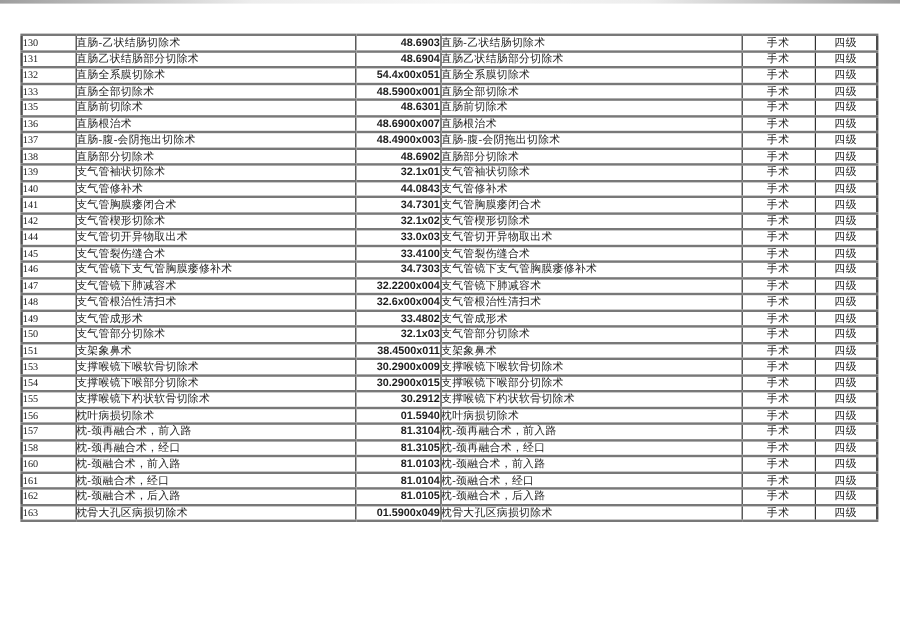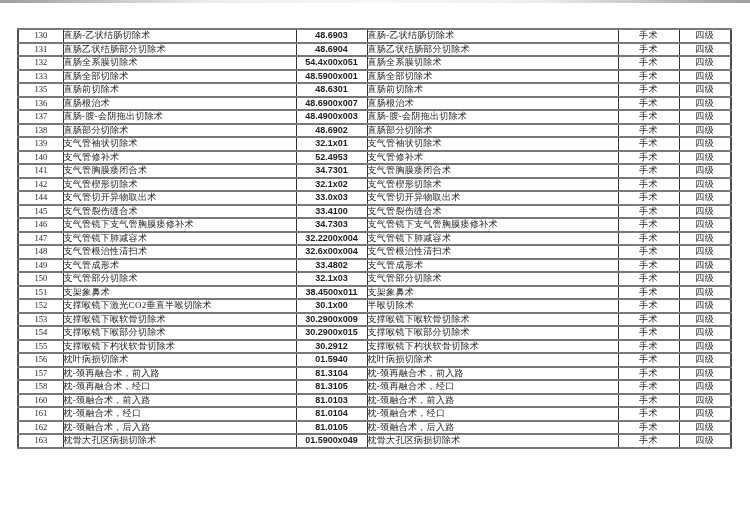--- a/index.html
+++ b/index.html
@@ -38,24 +38,24 @@
     border-left: 1px solid #333333;
     border-right: 1px solid #333333;
     height: 11.5px;
     padding: 0;
     overflow: hidden;
     white-space: nowrap;
     vertical-align: middle;
     color: #1c1c1c;
     line-height: 11px;
   }
-  td.c-num  { text-align: center; font-size: 8.5px; color: #262626; }
+  td.c-num  { text-align: left; font-size: 8.5px; color: #262626; }
   td.c-name { text-align: left; padding-left: 4px; font-size: 9px; letter-spacing: 0.3px; }
   td.c-code {
-    text-align: center;
+    text-align: right;
     padding-left: 3px;
     font-family: "Liberation Sans", "DejaVu Sans", sans-serif;
     font-weight: bold;
     font-size: 9px;
     color: #171717;
   }
   td.c-cat, td.c-lvl { text-align: center; font-size: 9px; letter-spacing: 0.5px; }
 </style>
 </head>
 <body>
@@ -141,21 +141,21 @@
           <td class="c-num">139</td>
           <td class="c-name">支气管袖状切除术</td>
           <td class="c-code">32.1x01</td>
           <td class="c-name">支气管袖状切除术</td>
           <td class="c-cat">手术</td>
           <td class="c-lvl">四级</td>
         </tr>
         <tr>
           <td class="c-num">140</td>
           <td class="c-name">支气管修补术</td>
-          <td class="c-code">52.4953</td>
+          <td class="c-code">44.0843</td>
           <td class="c-name">支气管修补术</td>
           <td class="c-cat">手术</td>
           <td class="c-lvl">四级</td>
         </tr>
         <tr>
           <td class="c-num">141</td>
           <td class="c-name">支气管胸膜瘘闭合术</td>
           <td class="c-code">34.7301</td>
           <td class="c-name">支气管胸膜瘘闭合术</td>
           <td class="c-cat">手术</td>
@@ -223,28 +223,20 @@
           <td class="c-code">32.1x03</td>
           <td class="c-name">支气管部分切除术</td>
           <td class="c-cat">手术</td>
           <td class="c-lvl">四级</td>
         </tr>
         <tr>
           <td class="c-num">151</td>
           <td class="c-name">支架象鼻术</td>
           <td class="c-code">38.4500x011</td>
           <td class="c-name">支架象鼻术</td>
-          <td class="c-cat">手术</td>
-          <td class="c-lvl">四级</td>
-        </tr>
-        <tr>
-          <td class="c-num">152</td>
-          <td class="c-name">支撑喉镜下激光CO2垂直半喉切除术</td>
-          <td class="c-code">30.1x00</td>
-          <td class="c-name">半喉切除术</td>
           <td class="c-cat">手术</td>
           <td class="c-lvl">四级</td>
         </tr>
         <tr>
           <td class="c-num">153</td>
           <td class="c-name">支撑喉镜下喉软骨切除术</td>
           <td class="c-code">30.2900x009</td>
           <td class="c-name">支撑喉镜下喉软骨切除术</td>
           <td class="c-cat">手术</td>
           <td class="c-lvl">四级</td>

